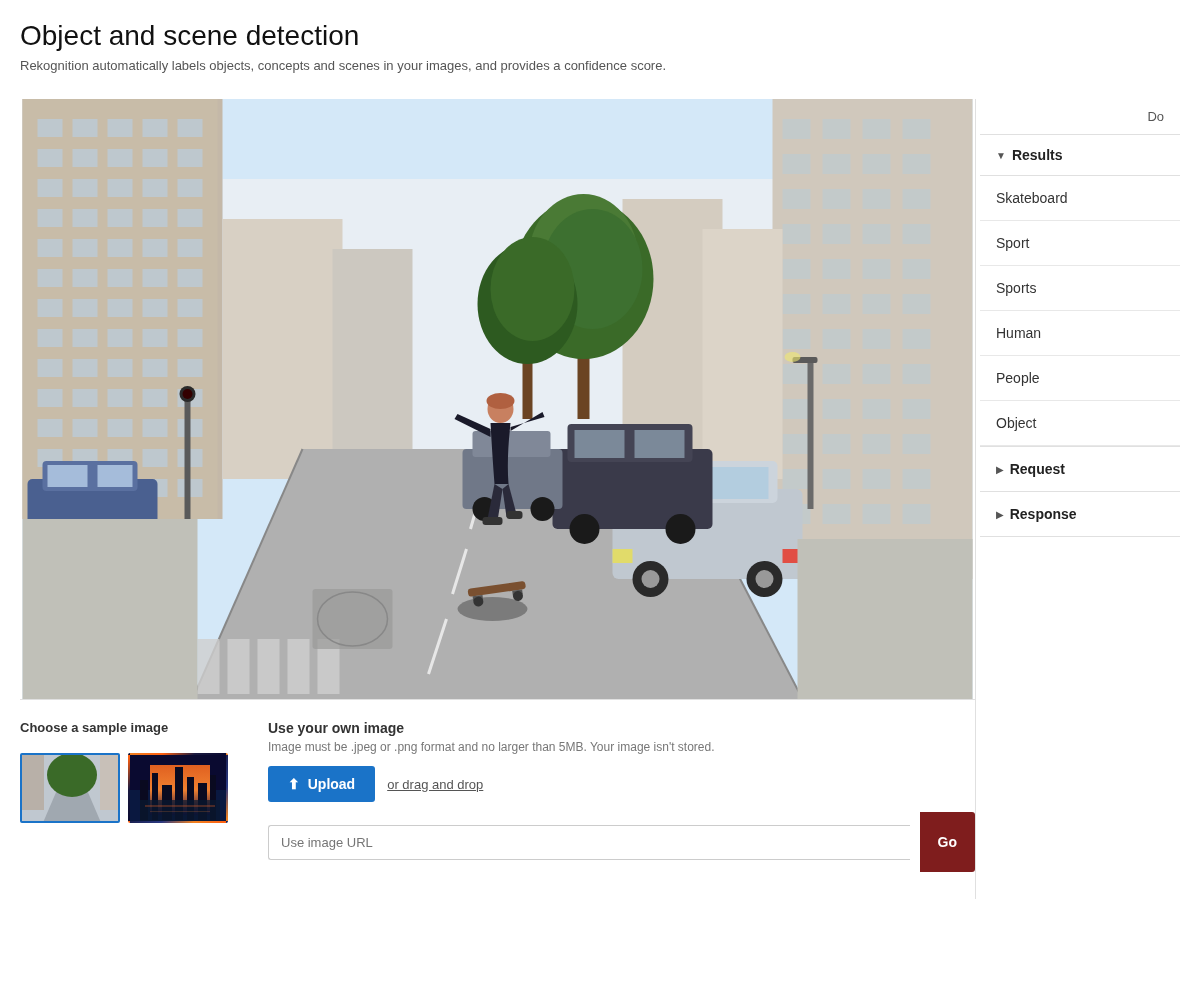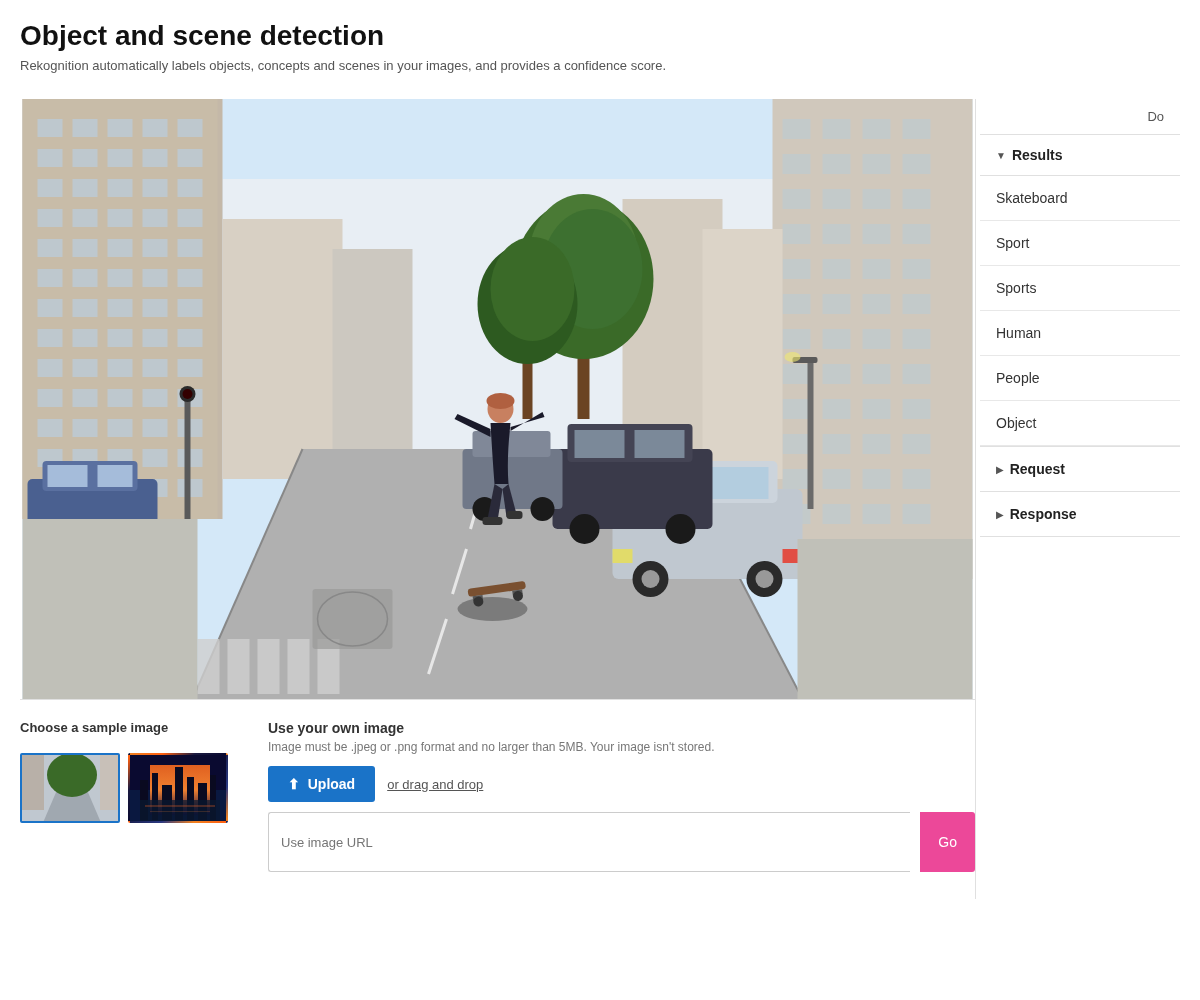--- a/index.html
+++ b/index.html
@@ -2,21 +2,21 @@
 <html><head>
   <meta charset="utf-8">
   <style>
     * { box-sizing: border-box; margin: 0; padding: 0; }
     body { font-family: 'Arial', sans-serif; background: #fff; color: #333; font-size: 14px; }
 
     .page-wrapper { max-width: 1200px; margin: 0 auto; padding: 20px 20px 0 20px; }
 
     .page-title {
       font-size: 28px;
-      font-weight: 700;
+      font-weight: 400;
       color: #111;
       margin-bottom: 6px;
     }
 
     .page-subtitle {
       font-size: 13px;
       color: #555;
       margin-bottom: 26px;
     }
 
@@ -124,42 +124,43 @@
 
     .drag-drop-text {
       font-size: 13px;
       color: #555;
       text-decoration: underline;
     }
 
     .url-row {
       display: flex;
       gap: 10px;
+      align-items: center;
     }
 
     .url-input {
       flex: 1;
       padding: 9px 12px;
       border: 1px solid #ccc;
       border-right: none;
       border-radius: 3px 0 0 3px;
       font-size: 13px;
       color: #999;
       outline: none;
     }
 
     .go-btn {
-      background: #ec4899;
+      background: #7f1d1d;
       color: #fff;
       border: none;
       padding: 22px 18px;
       border-radius: 0 3px 3px 0;
       cursor: pointer;
       font-size: 14px;
-      font-weight: 400;
+      font-weight: 700;
     }
 
     
     .right-panel {
       width: 205px;
       flex: 0 0 205px;
       border-left: 1px solid #e0e0e0;
       padding-left: 4px;
       min-height: 800px;
     }

